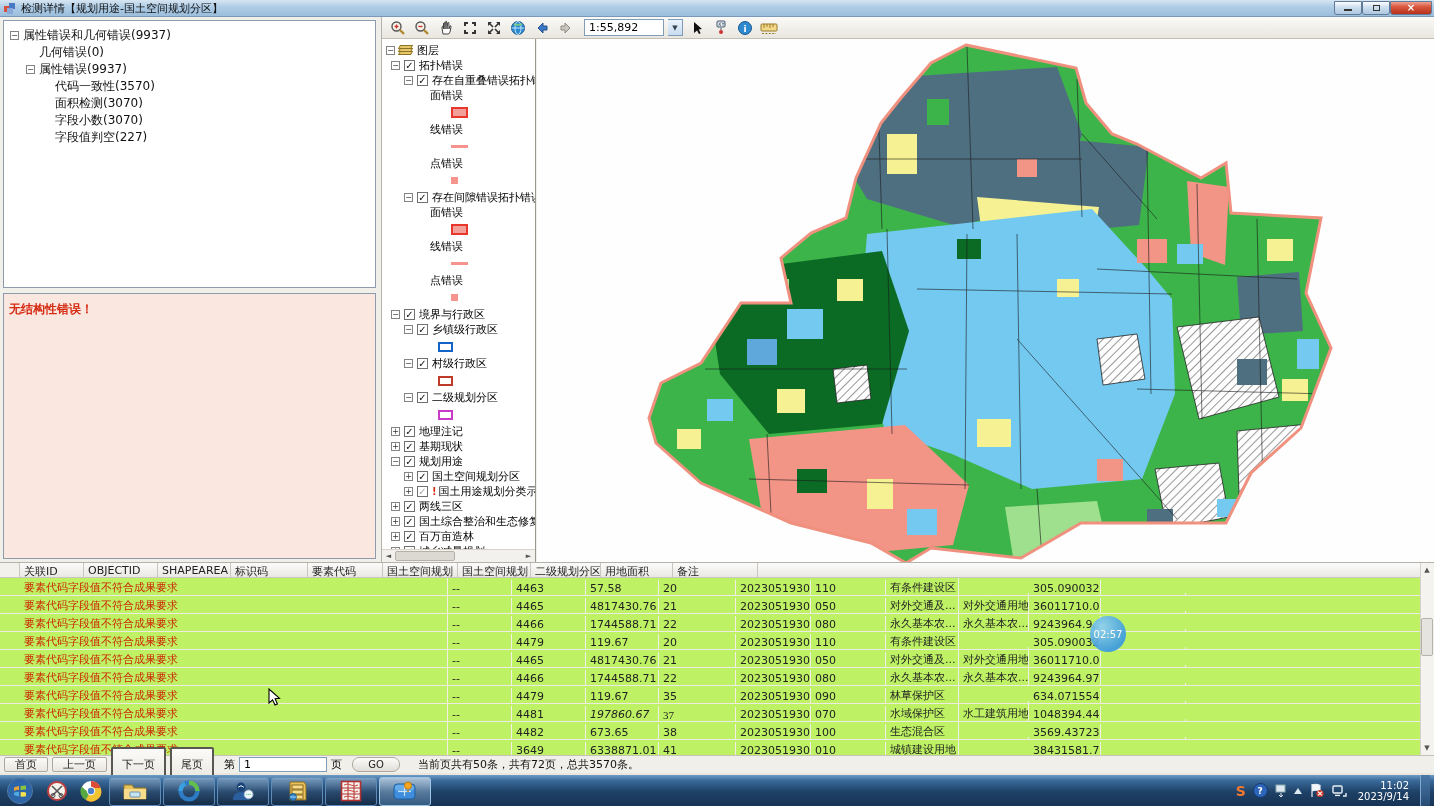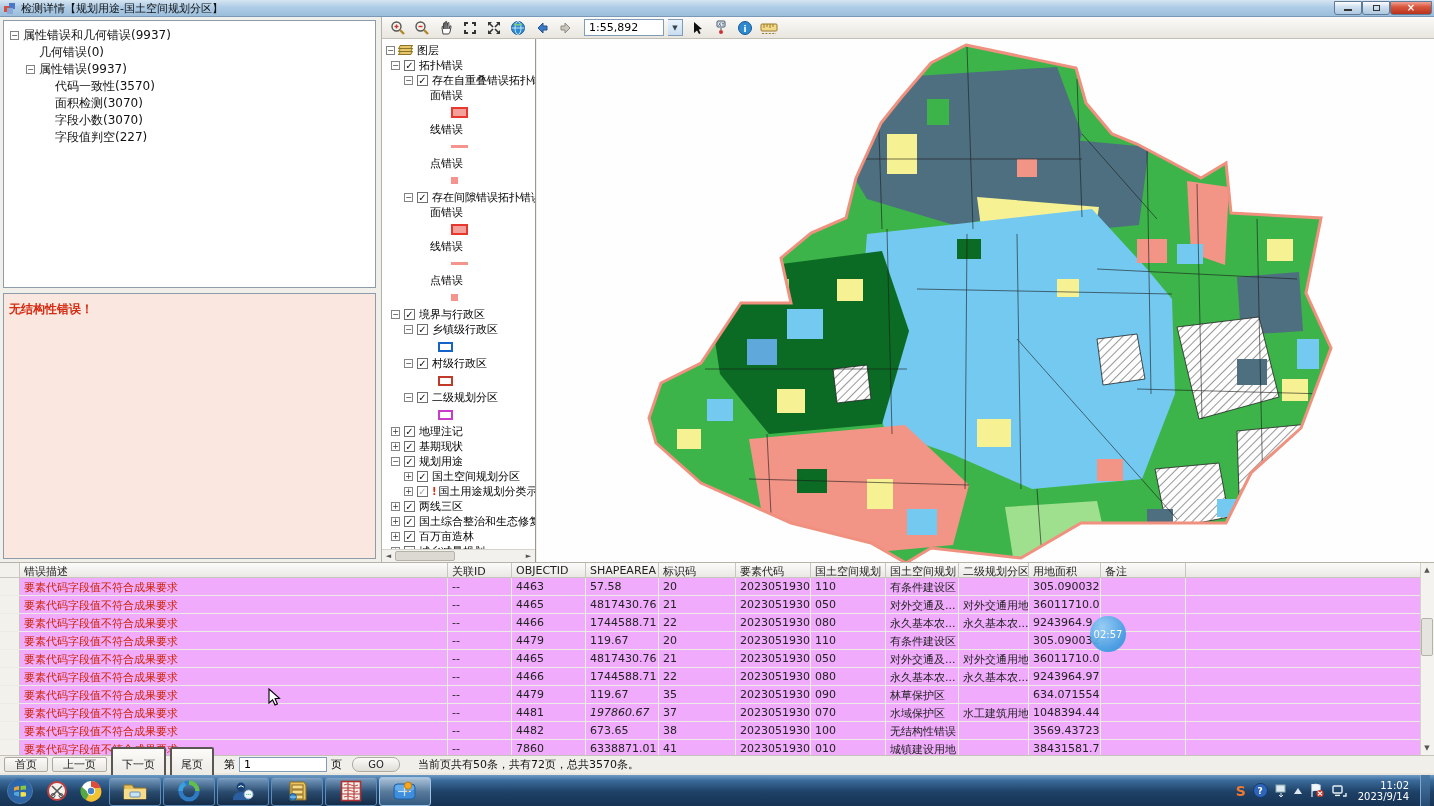--- a/index.html
+++ b/index.html
@@ -63,21 +63,21 @@
   .scr-arrow { width:13px; height:12px; font-size:7px; color:#555; display:flex; align-items:center; justify-content:center; }
   #tree-hthumb { width:60px; height:10px; background:#DCD9D2; border:1px solid #B5B2AA; border-radius:2px; }
   #tree-hspacer { flex:1; }
 
   #map-canvas { position:absolute; left:155px; top:22px; width:898px; height:523px; background:#FEFEFE; }
 
   
   #grid { position:absolute; left:0; top:562px; width:1434px; height:193px; background:#fff; border-top:1px solid #B5B2AA; overflow:hidden; font-size:11px; }
   .g-head { display:flex; height:15px; background:linear-gradient(#FBFBFA,#E9E8E4); border-bottom:1px solid #C8C6BE; }
   .g-head .hc { border-right:1px solid #C8C6BE; padding:1px 4px 0; white-space:nowrap; overflow:hidden; color:#222; }
-  .g-row { display:flex; height:18px; border-bottom:1px solid #EDEBE5; background:#f0abfc; }
+  .g-row { display:flex; height:18px; border-bottom:1px solid #EDEBE5; background:#bef264;align-items:flex-end; }
   .g-row .c { border-right:1px solid #F0EEE8; padding:2px 4px 0; white-space:nowrap; overflow:hidden; color:#222; }
   .g-row .c.err { color:#CC2200; }
   .selc { flex:0 0 20px; background:#F2F1EC; border-right:1px solid #C8C6BE; }
   #grid-vscroll { position:absolute; right:0; top:563px; width:14px; height:192px; background:#F4F3F0; border-left:1px solid #D5D2CA; }
   #grid-vthumb { position:absolute; right:1px; top:55px; width:12px; height:38px; background:#E6E4DE; border:1px solid #B5B2AA; border-radius:2px; }
   .vscr-arrow { position:absolute; right:0; width:14px; height:14px; font-size:7px; color:#555; display:flex; align-items:center; justify-content:center; }
 
   
   #pager { position:absolute; left:0; top:755px; width:1434px; height:18px; background:#F0EFEA; border-top:1px solid #C5C2BA;
     display:flex; align-items:center; gap:4px; padding-left:4px; font-size:11px; }
@@ -481,21 +481,20 @@
         </g>
         <path d="M429,6 L539,29 L549,64 L575,95 L600,105 L664,139 L689,124 L694,174 L784,179 L769,254 L794,309 L764,389 L714,434 L689,484 L544,484 L484,519 L394,509 L369,524 L334,504 L254,484 L164,444 L119,404 L112,379 L124,344 L164,324 L184,294 L204,264 L254,264 L244,219 L274,194 L309,179 L319,139 L344,84 L364,59 L394,24 Z" fill="none" stroke="#F0907E" stroke-width="3"></path>
       </svg>
     </div>
   </div>
 </div>
 
 <div id="grid">
   <div class="g-head" id="grid-head">
       <div class="selc hc"></div>
-      <div class="hc" style="flex: 0 0 428px;">错误描述</div>
       <div class="hc" style="flex: 0 0 64px;">关联ID</div>
       <div class="hc" style="flex: 0 0 74px;">OBJECTID</div>
       <div class="hc" style="flex: 0 0 73px;">SHAPEAREA</div>
       <div class="hc" style="flex: 0 0 77px;">标识码</div>
       <div class="hc" style="flex: 0 0 75px;">要素代码</div>
       <div class="hc" style="flex: 0 0 75px;">国土空间规划</div>
       <div class="hc" style="flex: 0 0 73px;">国土空间规划</div>
       <div class="hc" style="flex: 0 0 70px;">二级规划分区</div>
       <div class="hc" style="flex: 0 0 72px;">用地面积</div>
       <div class="hc" style="flex: 0 0 85px;">备注</div>
@@ -606,49 +605,49 @@
         <div class="c" style="flex: 0 0 72px;">634.071554..</div>
         <div class="c" style="flex: 0 0 85px;"></div>
         <div class="c" style="flex: 1 1 0%;"></div>
       </div>
       <div class="g-row">
         <div class="selc"></div>
         <div class="c err" style="flex: 0 0 428px;">要素代码字段值不符合成果要求</div>
         <div class="c" style="flex: 0 0 64px;">--</div>
         <div class="c" style="flex: 0 0 74px;">4481</div>
         <div class="c" style="flex: 0 0 73px; font-style: italic;">197860.67</div>
-        <div class="c" style="flex: 0 0 77px;">37</div>
+        <div class="c" style="flex: 0 0 77px; font-family: Liberation Serif, serif;">37</div>
         <div class="c" style="flex: 0 0 75px;">2023051930</div>
         <div class="c" style="flex: 0 0 75px;">070</div>
         <div class="c" style="flex: 0 0 73px;">水域保护区</div>
         <div class="c" style="flex: 0 0 70px;">水工建筑用地</div>
         <div class="c" style="flex: 0 0 72px;">1048394.44..</div>
         <div class="c" style="flex: 0 0 85px;"></div>
         <div class="c" style="flex: 1 1 0%;"></div>
       </div>
       <div class="g-row">
         <div class="selc"></div>
         <div class="c err" style="flex: 0 0 428px;">要素代码字段值不符合成果要求</div>
         <div class="c" style="flex: 0 0 64px;">--</div>
         <div class="c" style="flex: 0 0 74px;">4482</div>
         <div class="c" style="flex: 0 0 73px;">673.65</div>
         <div class="c" style="flex: 0 0 77px;">38</div>
         <div class="c" style="flex: 0 0 75px;">2023051930</div>
         <div class="c" style="flex: 0 0 75px;">100</div>
-        <div class="c" style="flex: 0 0 73px;">无结构性错误</div>
+        <div class="c" style="flex: 0 0 73px;">生态混合区</div>
         <div class="c" style="flex: 0 0 70px;"></div>
         <div class="c" style="flex: 0 0 72px;">3569.43723..</div>
         <div class="c" style="flex: 0 0 85px;"></div>
         <div class="c" style="flex: 1 1 0%;"></div>
       </div>
       <div class="g-row">
         <div class="selc"></div>
         <div class="c err" style="flex: 0 0 428px;">要素代码字段值不符合成果要求</div>
         <div class="c" style="flex: 0 0 64px;">--</div>
-        <div class="c" style="flex: 0 0 74px;">7860</div>
+        <div class="c" style="flex: 0 0 74px;">3649</div>
         <div class="c" style="flex: 0 0 73px;">6338871.01</div>
         <div class="c" style="flex: 0 0 77px;">41</div>
         <div class="c" style="flex: 0 0 75px;">2023051930</div>
         <div class="c" style="flex: 0 0 75px;">010</div>
         <div class="c" style="flex: 0 0 73px;">城镇建设用地</div>
         <div class="c" style="flex: 0 0 70px;"></div>
         <div class="c" style="flex: 0 0 72px;">38431581.7..</div>
         <div class="c" style="flex: 0 0 85px;"></div>
         <div class="c" style="flex: 1 1 0%;"></div>
       </div>

